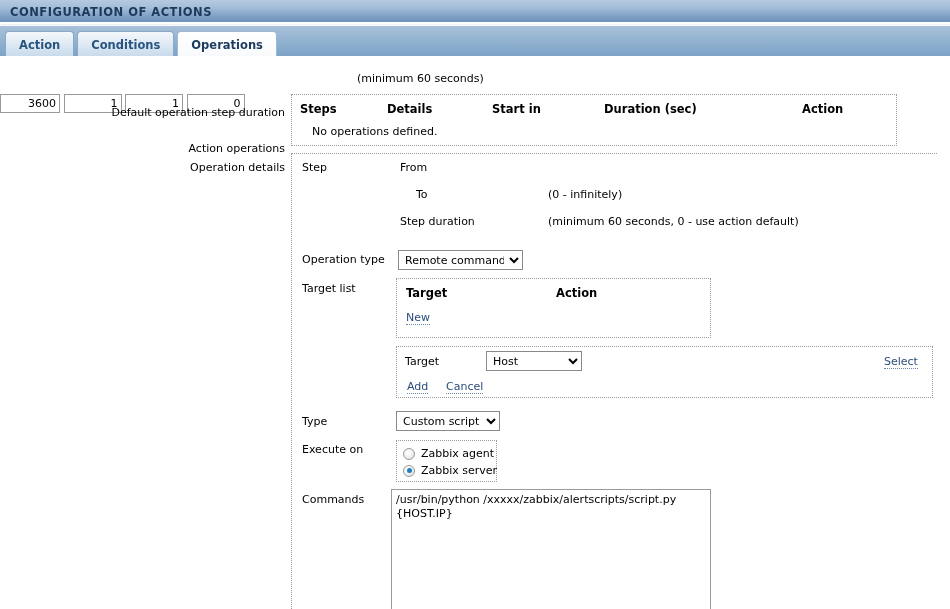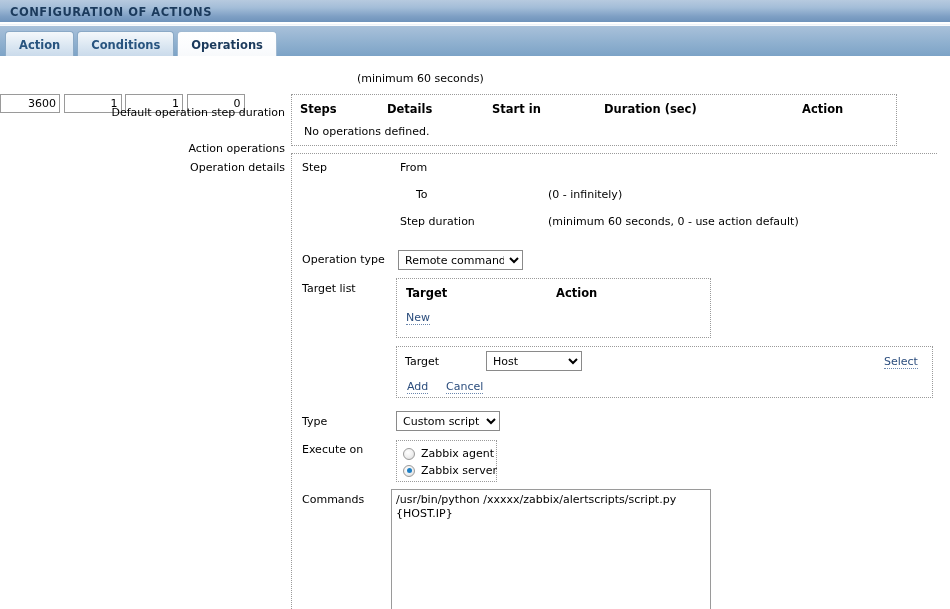--- a/index.html
+++ b/index.html
@@ -246,21 +246,21 @@
   <div class="hint" style="position:absolute; left:357px; top:12px;">(minimum 60 seconds)</div>
 
   
   <div class="flabel" style="left:60px; top:38px; width:225px;margin-top:44px;">Action operations</div>
   <div class="dotbox" style="left:291px; top:34px; width:606px; height:52px;">
     <div class="thead" style="left:8px; top:7px;">Steps</div>
     <div class="thead" style="left:95px; top:7px;">Details</div>
     <div class="thead" style="left:200px; top:7px;">Start in</div>
     <div class="thead" style="left:312px; top:7px;">Duration (sec)</div>
     <div class="thead" style="left:510px; top:7px;">Action</div>
-    <div class="tcell" style="left:12px; top:30px;text-align:center;">No operations defined.</div>
+    <div class="tcell" style="left:20px; top:30px;text-align:center;">No operations defined.</div>
   </div>
 
   
   <div class="flabel" style="left:60px; top:101px; width:225px;">Operation details</div>
 
   <div class="dotbox" style="left:291px; top:93px; width:646px; height:456px; border-right:none; border-bottom:none;"></div>
   <div class="vdivider" style="left:291px; top:93px; height:456px;"></div>
 
   
   <div class="tcell" style="left:302px; top:101px;">Step</div>

